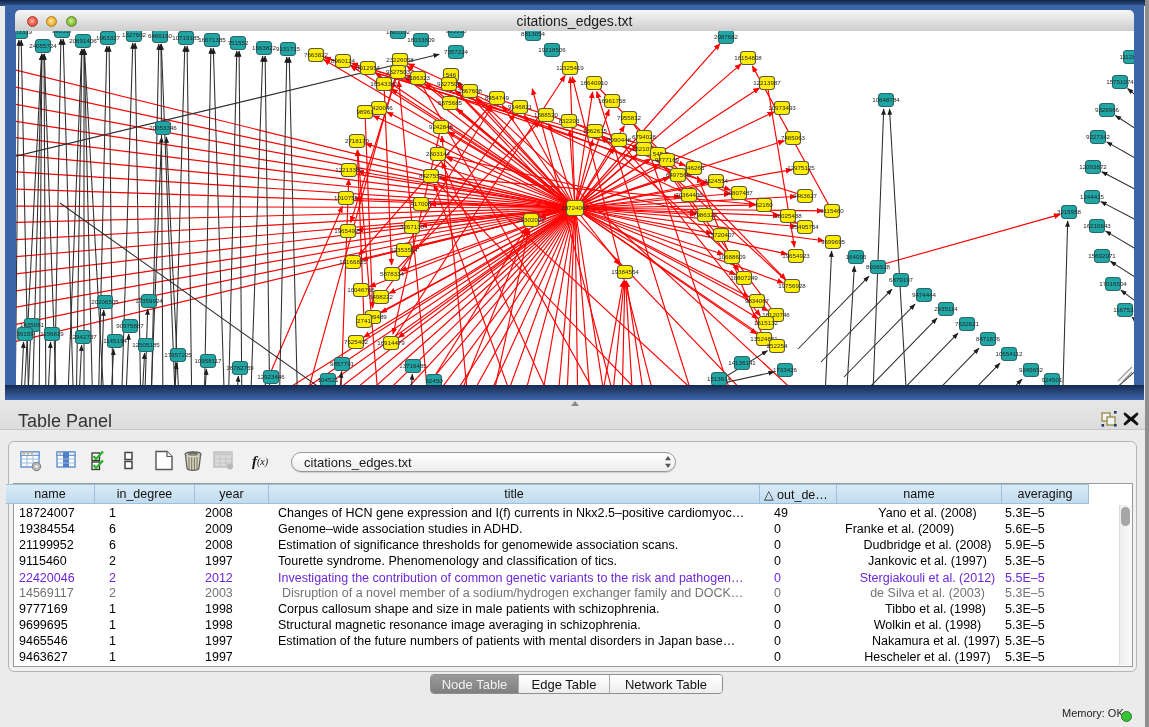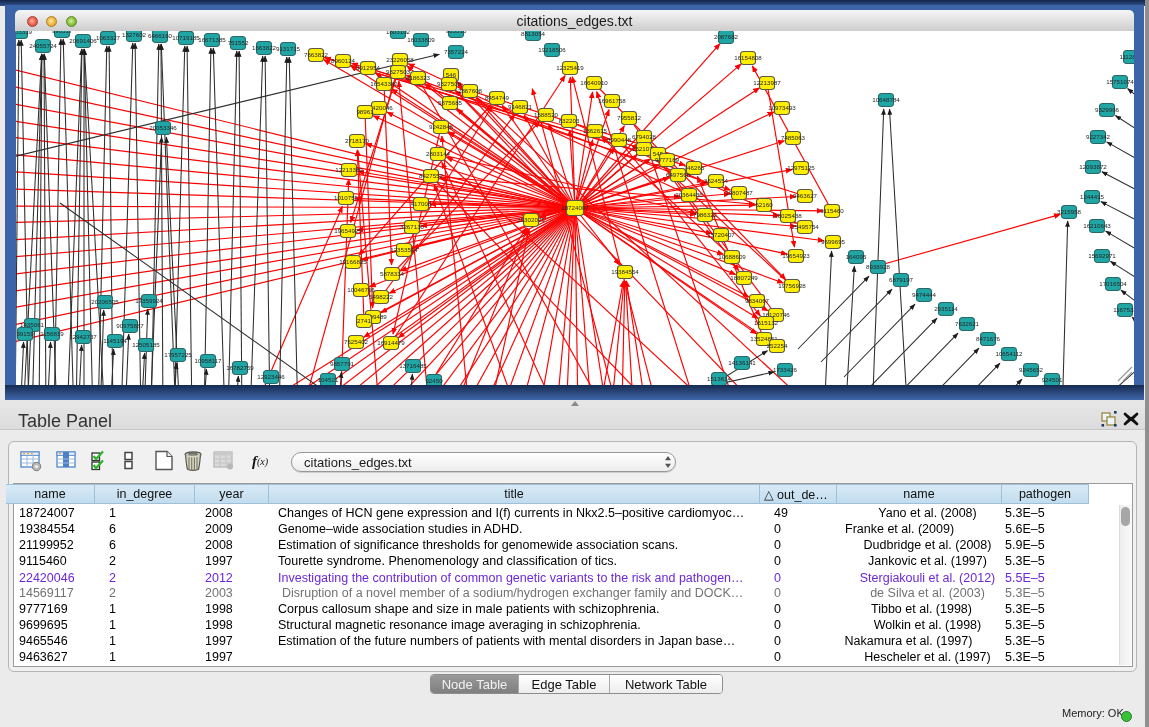--- a/index.html
+++ b/index.html
@@ -647,21 +647,21 @@
 </svg>
 
 <div class="abs" style="left:13px;top:483px;width:1120px;height:184px;background:#fff;border:1px solid #9a9a9a;border-radius:0"></div>
 <div class="abs" style="left:6px;top:484px;height:20px;display:flex;font-size:12.5px;color:#111">
 <div style="width:89px;background:linear-gradient(#d8eaf6,#c2dcee);border-right:1px solid #9ec0d8;border-top:1px solid #9ec0d8;border-bottom:1px solid #9ec0d8;display:flex;align-items:center;justify-content:center">name</div>
 <div style="width:100px;background:linear-gradient(#d8eaf6,#c2dcee);border-right:1px solid #9ec0d8;border-top:1px solid #9ec0d8;border-bottom:1px solid #9ec0d8;display:flex;align-items:center;justify-content:center">in_degree</div>
 <div style="width:74px;background:linear-gradient(#d8eaf6,#c2dcee);border-right:1px solid #9ec0d8;border-top:1px solid #9ec0d8;border-bottom:1px solid #9ec0d8;display:flex;align-items:center;justify-content:center">year</div>
 <div style="width:491px;background:linear-gradient(#d8eaf6,#c2dcee);border-right:1px solid #9ec0d8;border-top:1px solid #9ec0d8;border-bottom:1px solid #9ec0d8;display:flex;align-items:center;justify-content:center">title</div>
 <div style="width:77px;padding-left:4px;background:linear-gradient(#d8eaf6,#c2dcee);border-right:1px solid #9ec0d8;border-top:1px solid #9ec0d8;border-bottom:1px solid #9ec0d8;display:flex;align-items:center;justify-content:left">△ out_de…</div>
 <div style="width:165px;background:linear-gradient(#d8eaf6,#c2dcee);border-right:1px solid #9ec0d8;border-top:1px solid #9ec0d8;border-bottom:1px solid #9ec0d8;display:flex;align-items:center;justify-content:center">name</div>
-<div style="width:87px;background:linear-gradient(#d8eaf6,#c2dcee);border-right:1px solid #9ec0d8;border-top:1px solid #9ec0d8;border-bottom:1px solid #9ec0d8;display:flex;align-items:center;justify-content:center">pathogen</div>
+<div style="width:87px;background:linear-gradient(#d8eaf6,#c2dcee);border-right:1px solid #9ec0d8;border-top:1px solid #9ec0d8;border-bottom:1px solid #9ec0d8;display:flex;align-items:center;justify-content:center">averaging</div>
   </div>
 <div class="abs" style="left:14px;top:505px;height:16px;width:1106px;font-size:12.5px;color:#000;white-space:nowrap;line-height:16px">
 <span class="abs" style="left:5px">18724007</span>
 <span class="abs" style="left:95px">1</span>
 <span class="abs" style="left:191px">2008</span>
 <span class="abs" style="left:264px">Changes of HCN gene expression and I(f) currents in Nkx2.5–positive cardiomyoc…</span>
 <span class="abs" style="left:760px">49</span>
 <span class="abs" style="left:831px;width:165px;text-align:center;display:inline-block">Yano et al. (2008)</span>
 <span class="abs" style="left:991px">5.3E–5</span>
 </div>
@@ -709,39 +709,39 @@
 <span class="abs" style="left:760px">0</span>
 <span class="abs" style="left:831px;width:165px;text-align:center;display:inline-block">de Silva et al. (2003)</span>
 <span class="abs" style="left:991px">5.3E–5</span>
 </div>
 <div class="abs" style="left:14px;top:601px;height:16px;width:1106px;font-size:12.5px;color:#000;white-space:nowrap;line-height:16px">
 <span class="abs" style="left:5px">9777169</span>
 <span class="abs" style="left:95px">1</span>
 <span class="abs" style="left:191px">1998</span>
 <span class="abs" style="left:264px">Corpus callosum shape and size in male patients with schizophrenia.</span>
 <span class="abs" style="left:760px">0</span>
-<span class="abs" style="left:857px;width:165px;text-align:left;display:inline-block">Tibbo et al. (1998)</span>
+<span class="abs" style="left:839px;width:165px;text-align:center;display:inline-block">Tibbo et al. (1998)</span>
 <span class="abs" style="left:991px">5.3E–5</span>
 </div>
 <div class="abs" style="left:14px;top:617px;height:16px;width:1106px;font-size:12.5px;color:#000;white-space:nowrap;line-height:16px">
 <span class="abs" style="left:5px">9699695</span>
 <span class="abs" style="left:95px">1</span>
 <span class="abs" style="left:191px">1998</span>
 <span class="abs" style="left:264px">Structural magnetic resonance image averaging in schizophrenia.</span>
 <span class="abs" style="left:760px">0</span>
 <span class="abs" style="left:831px;width:165px;text-align:center;display:inline-block">Wolkin et al. (1998)</span>
 <span class="abs" style="left:991px">5.3E–5</span>
 </div>
 <div class="abs" style="left:14px;top:633px;height:16px;width:1106px;font-size:12.5px;color:#000;white-space:nowrap;line-height:16px">
 <span class="abs" style="left:5px">9465546</span>
 <span class="abs" style="left:95px">1</span>
 <span class="abs" style="left:191px">1997</span>
 <span class="abs" style="left:264px">Estimation of the future numbers of patients with mental disorders in Japan base…</span>
 <span class="abs" style="left:760px">0</span>
-<span class="abs" style="left:812px;width:165px;text-align:center;display:inline-block">Nakamura et al. (1997)</span>
+<span class="abs" style="left:858px;width:165px;display:inline-block">Nakamura et al. (1997)</span>
 <span class="abs" style="left:991px">5.3E–5</span>
 </div>
 <div class="abs" style="left:14px;top:649px;height:16px;width:1106px;font-size:12.5px;color:#000;white-space:nowrap;line-height:16px">
 <span class="abs" style="left:5px">9463627</span>
 <span class="abs" style="left:95px">1</span>
 <span class="abs" style="left:191px">1997</span>
 <span class="abs" style="left:760px">0</span>
 <span class="abs" style="left:831px;width:165px;text-align:center;display:inline-block">Hescheler et al. (1997)</span>
 <span class="abs" style="left:991px">5.3E–5</span>
 </div>

